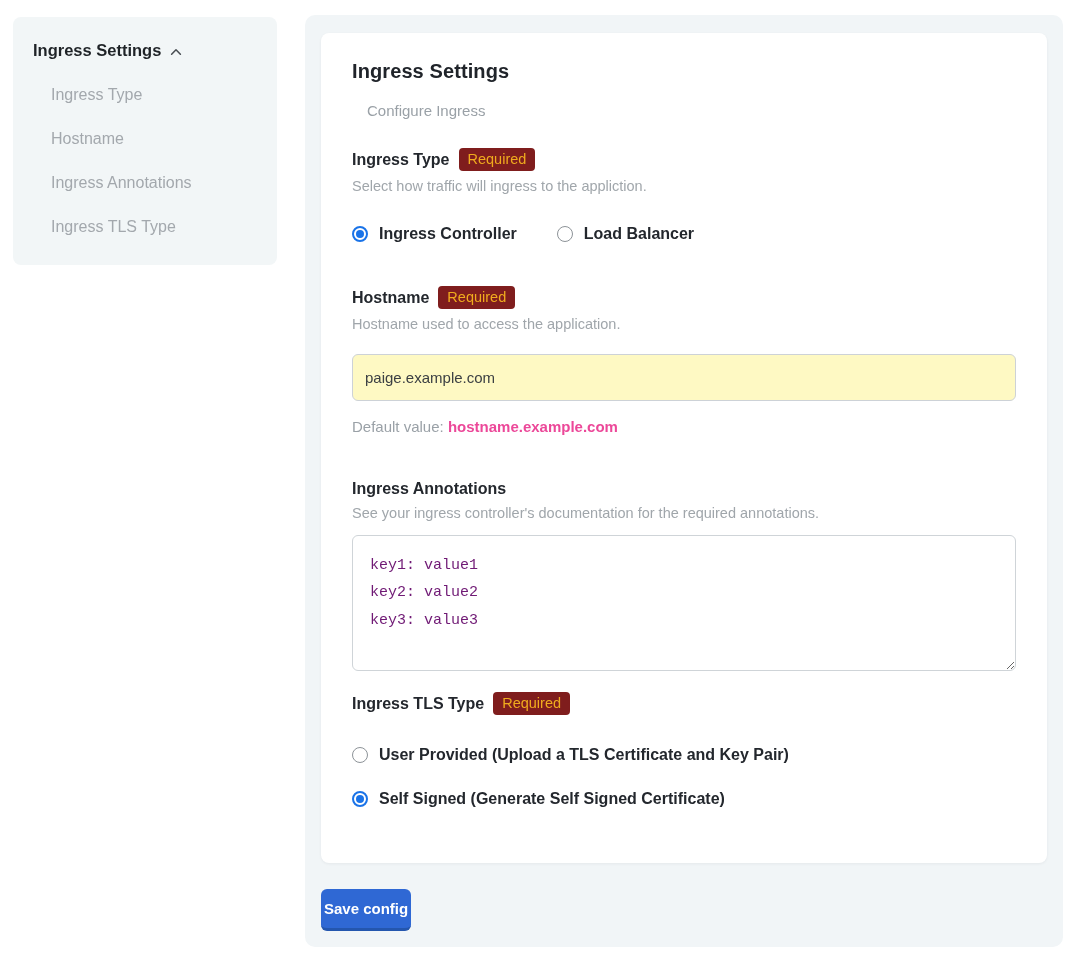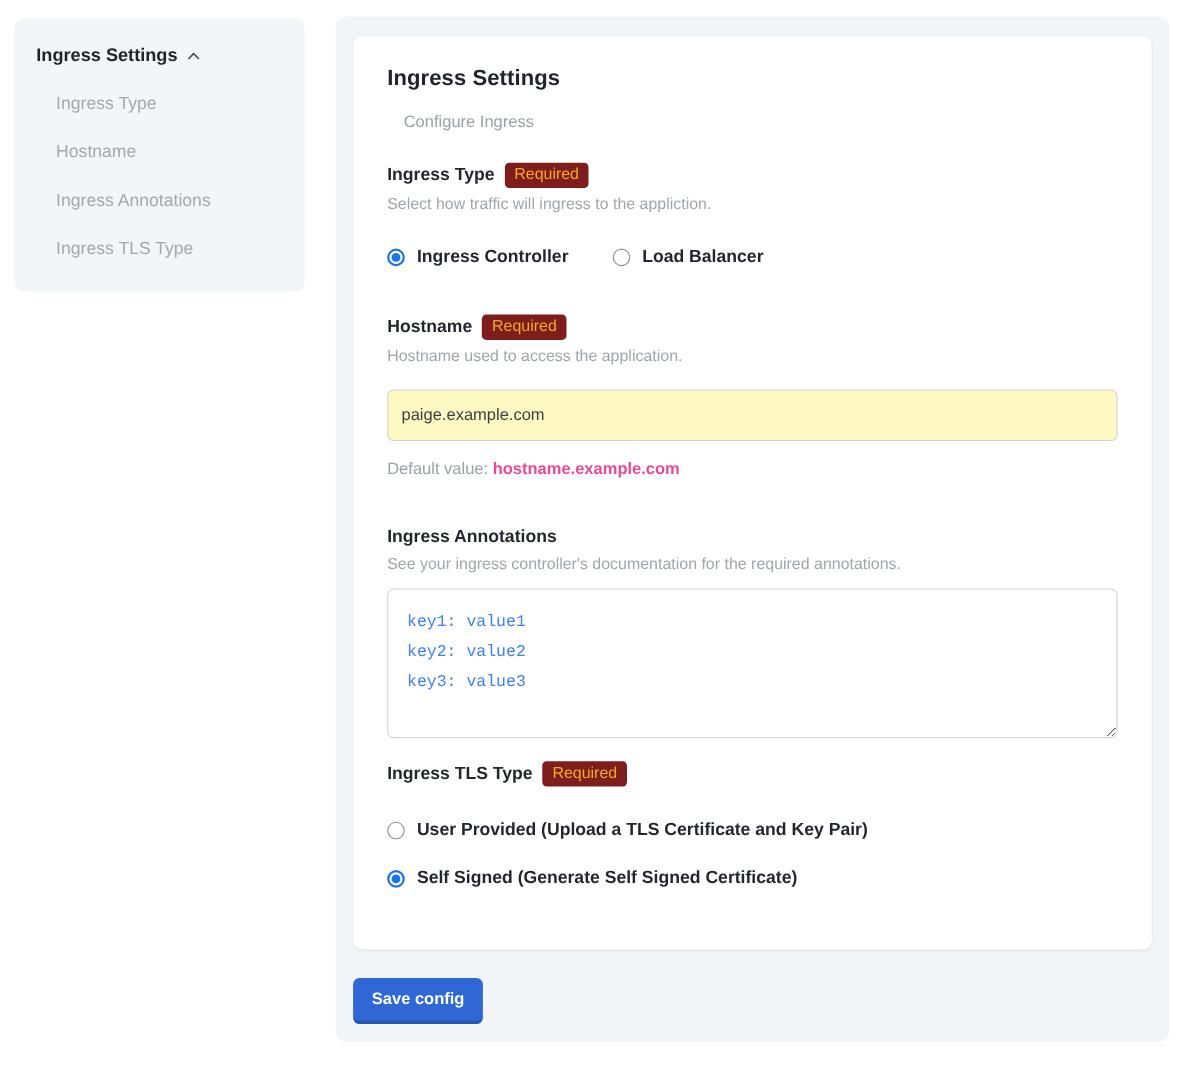--- a/index.html
+++ b/index.html
@@ -134,21 +134,21 @@
   .annotations-textarea {
     display: block;
     margin-top: 14px;
     width: 664px; height: 136px;
     border: 1px solid #cfd4d8;
     border-radius: 6px;
     padding: 16px 17px;
     font-family: "Liberation Mono", "DejaVu Sans Mono", monospace;
     font-size: 15px;
     line-height: 1.83;
-    color: #3b82f6;
+    color: #701a75;
     resize: both;
     outline: none;
     background: #fff;
   }
 
   .section-ingress-type { margin-top: 29px; }
   .section-hostname { margin-top: 43px; }
   .section-annotations { margin-top: 45px; }
   .section-tls { margin-top: 21px; }
 
@@ -157,21 +157,21 @@
 
   
   .save-button {
     position: absolute;
     left: 16px; top: 874px;
     height: 42px;
     background: #2f68d4;
     border: none;
     border-bottom: 3px solid #2456ae;
     border-radius: 6px;
-    padding: 0 17px;
+    padding: 0 3px;
     color: #ffffff;
     font-size: 15px; font-weight: 700;
     font-family: "Liberation Sans", sans-serif;
     cursor: pointer;
     text-align: center;
   }
 </style>
 </head>
 <body>
 

